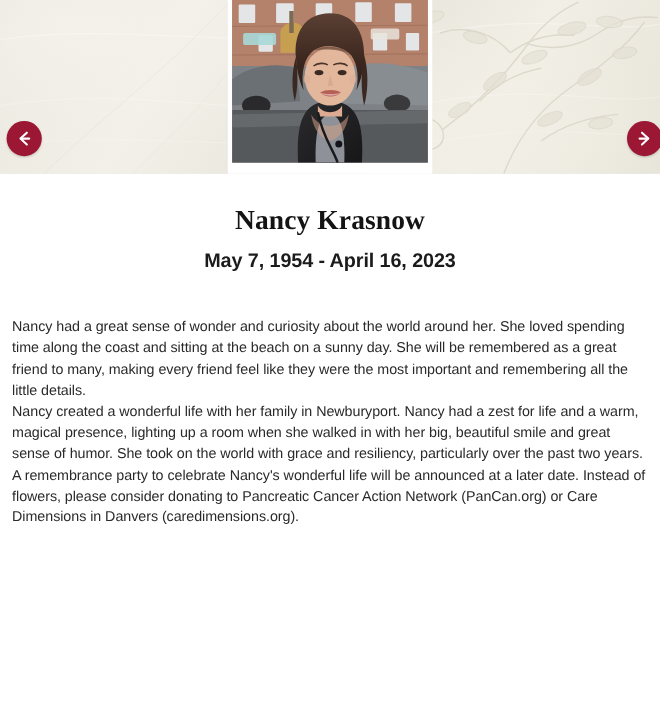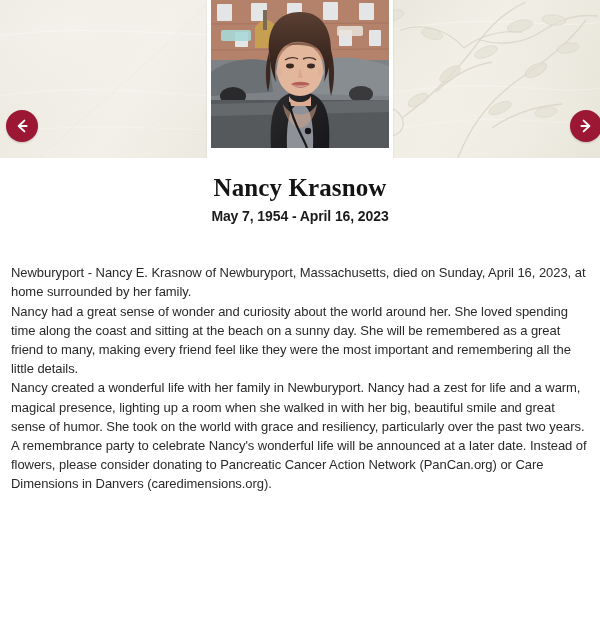--- a/index.html
+++ b/index.html
@@ -92,25 +92,25 @@
     text-align: center;
     padding-top: 17px;
   }
   .deceased-name {
     font-family: "Liberation Serif", serif;
     font-size: 25px;
     font-weight: bold;
     color: #141414;
     letter-spacing: .1px;
     line-height: 1.05;
-    margin: 0;
+    margin: 13px;
   }
   .deceased-dates {
     font-family: "Liberation Sans", sans-serif;
-    font-size: 14px;
+    font-size: 18px;
     font-weight: bold;
     color: #1b1b1b;
     margin: 7px 0 0 0;
     letter-spacing: -.1px;
   }
 
   
   .obituary-body {
     margin-top: 39px;
     padding: 0 10px 0 11px;
@@ -259,17 +259,16 @@
     </svg>
   </button>
 </div>
 
 <div class="title-block">
   <h1 class="deceased-name">Nancy Krasnow</h1>
   <div class="deceased-dates">May 7, 1954 - April 16, 2023</div>
 </div>
 
 <div class="obituary-body">
-  <p class="obituary-paragraph">Newburyport - Nancy E. Krasnow of Newburyport, Massachusetts, died on Sunday, April 16, 2023, at home surrounded by her family.</p>
   <p class="obituary-paragraph">Nancy had a great sense of wonder and curiosity about the world around her. She loved spending time along the coast and sitting at the beach on a sunny day. She will be remembered as a great friend to many, making every friend feel like they were the most important and remembering all the little details.</p>
   <p class="obituary-paragraph">Nancy created a wonderful life with her family in Newburyport. Nancy had a zest for life and a warm, magical presence, lighting up a room when she walked in with her big, beautiful smile and great sense of humor. She took on the world with grace and resiliency, particularly over the past two years.</p>
   <p class="obituary-paragraph">A remembrance party to celebrate Nancy's wonderful life will be announced at a later date. Instead of flowers, please consider donating to Pancreatic Cancer Action Network (PanCan.org) or Care Dimensions in Danvers (caredimensions.org).</p>
 </div>
 
 </body></html>

